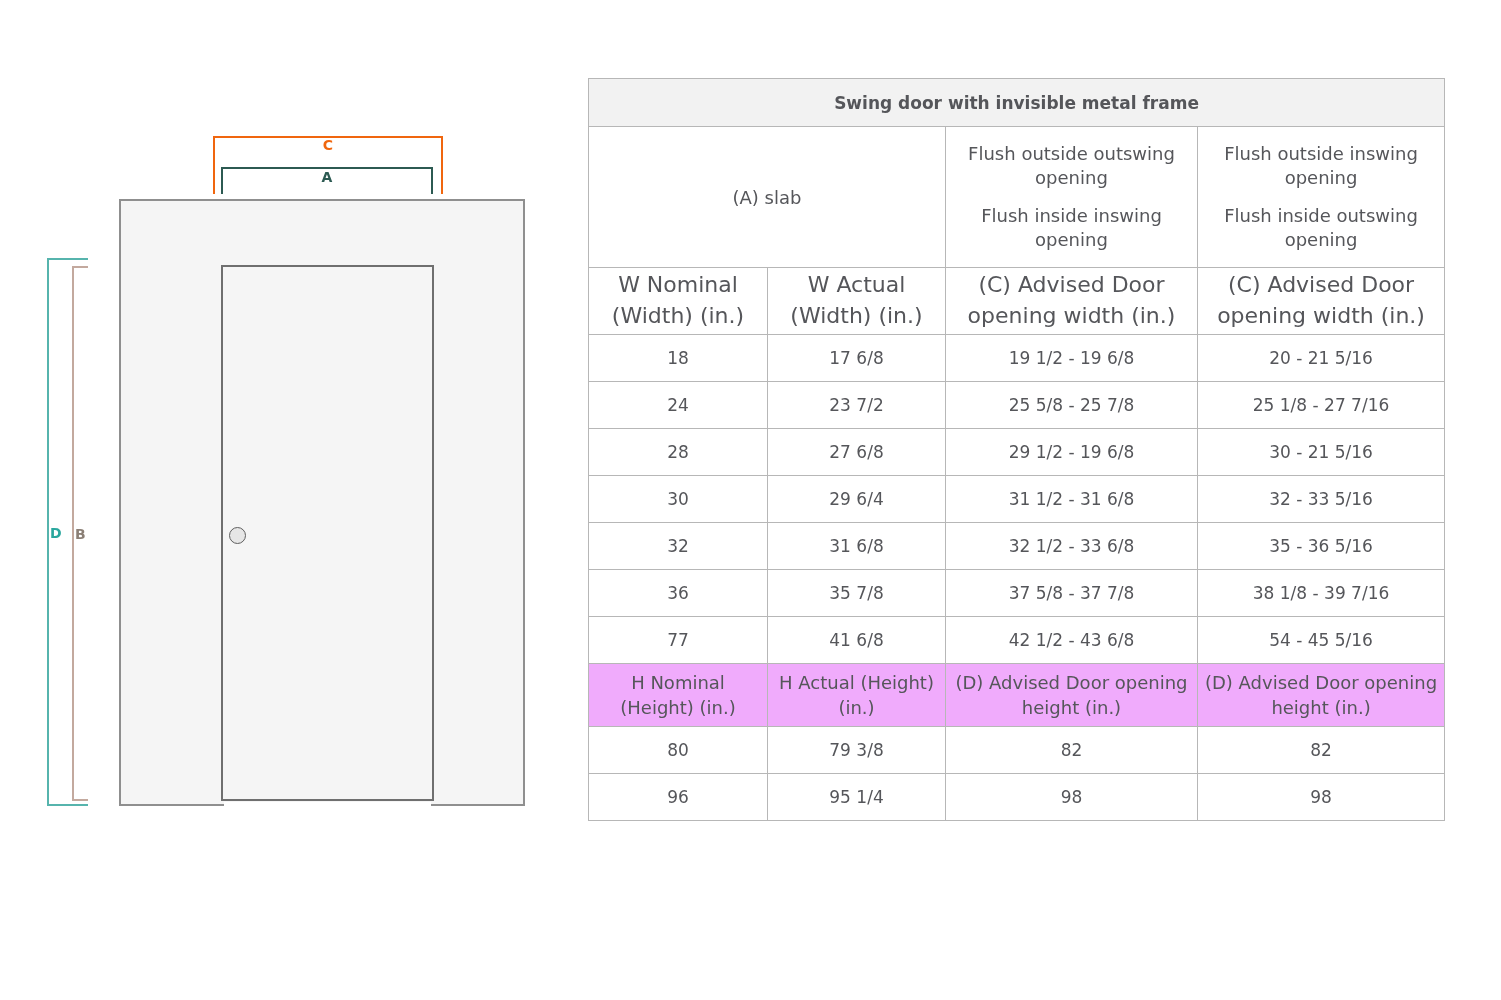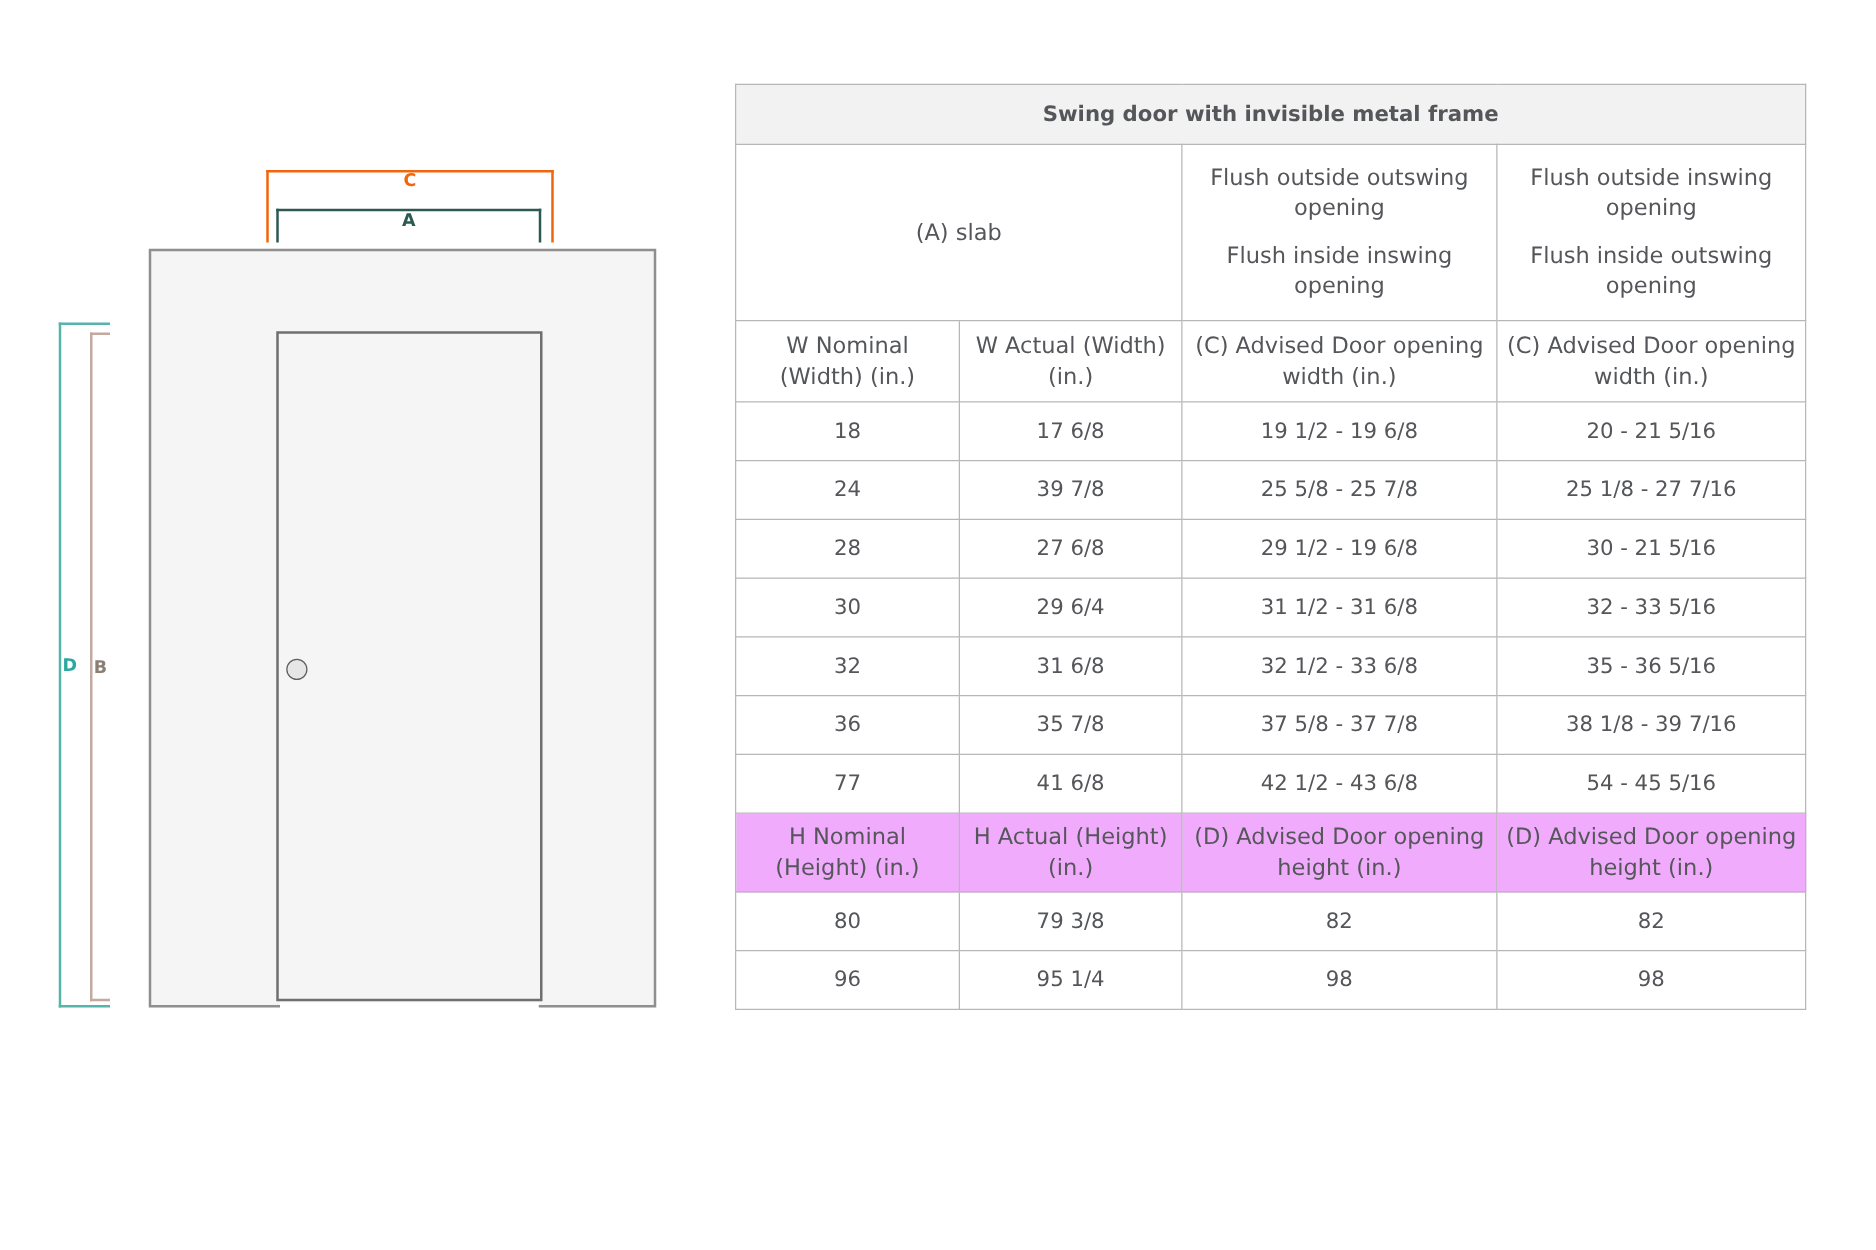--- a/index.html
+++ b/index.html
@@ -27,30 +27,30 @@
   .bracket-b { left:72px; top:266px; width:16px; height:535px;
                border-left:2px solid #c3a99e; border-top:2px solid #c3a99e; border-bottom:2px solid #c3a99e; }
 
   .dim-label { position:absolute; font-size:14px; font-weight:bold; line-height:1; }
   .label-c { left:213px; top:138px; width:230px; text-align:center; color:#f0660e; }
   .label-a { left:221px; top:170px; width:212px; text-align:center; color:#2c5a52; }
   .label-d { left:50px;  top:526px; color:#2aa79e; }
   .label-b { left:75px;  top:527px; color:#8b7f75; }
 
   
-  table.spec { position:absolute; left:588px; top:67px; width:856px;
+  table.spec { position:absolute; left:588px; top:78px; width:856px;
                border-collapse:collapse; table-layout:fixed;
                border:1px solid #9f9f9f;padding-left:47px; }
   table.spec td { border:1px solid #b7b7b7; text-align:center; vertical-align:middle;
                   color:#55565a; font-size:17px; padding:2px 6px; }
   td.title-cell { height:48px; background:#f2f2f2; font-weight:bold; font-size:19px; color:#4d4e53; }
   tr.hdr1 td { height:136px; font-size:18px; }
   td.slab-cell { color:#2c5a52; font-size:20px; }
   .stack p { margin:13px 0; line-height:1.35; }
-  tr.hdr2 td { height:65px; font-size:18px; line-height:1.4; }
+  tr.hdr2 td { height:65px; font-size:22px; line-height:1.4; }
   tr.hdr3 td { height:63px; font-size:18px; line-height:1.4; background:#f0abfc; }
   td.orange { color:#f0660e; }
   td.teal   { color:#2aa79e; }
   tr.datarow td { height:47px; }
 </style>
 </head>
 <body>
 
 <div class="stage">
 
@@ -108,21 +108,21 @@
     </tr>
 
     <tr class="datarow">
       <td>18</td>
       <td>17 6/8</td>
       <td>19 1/2 - 19 6/8</td>
       <td>20 - 21 5/16</td>
     </tr>
     <tr class="datarow">
       <td>24</td>
-      <td>39 7/8</td>
+      <td>23 7/2</td>
       <td>25 5/8 - 25 7/8</td>
       <td>25 1/8 - 27 7/16</td>
     </tr>
     <tr class="datarow">
       <td>28</td>
       <td>27 6/8</td>
       <td>29 1/2 - 19 6/8</td>
       <td>30 - 21 5/16</td>
     </tr>
     <tr class="datarow">

